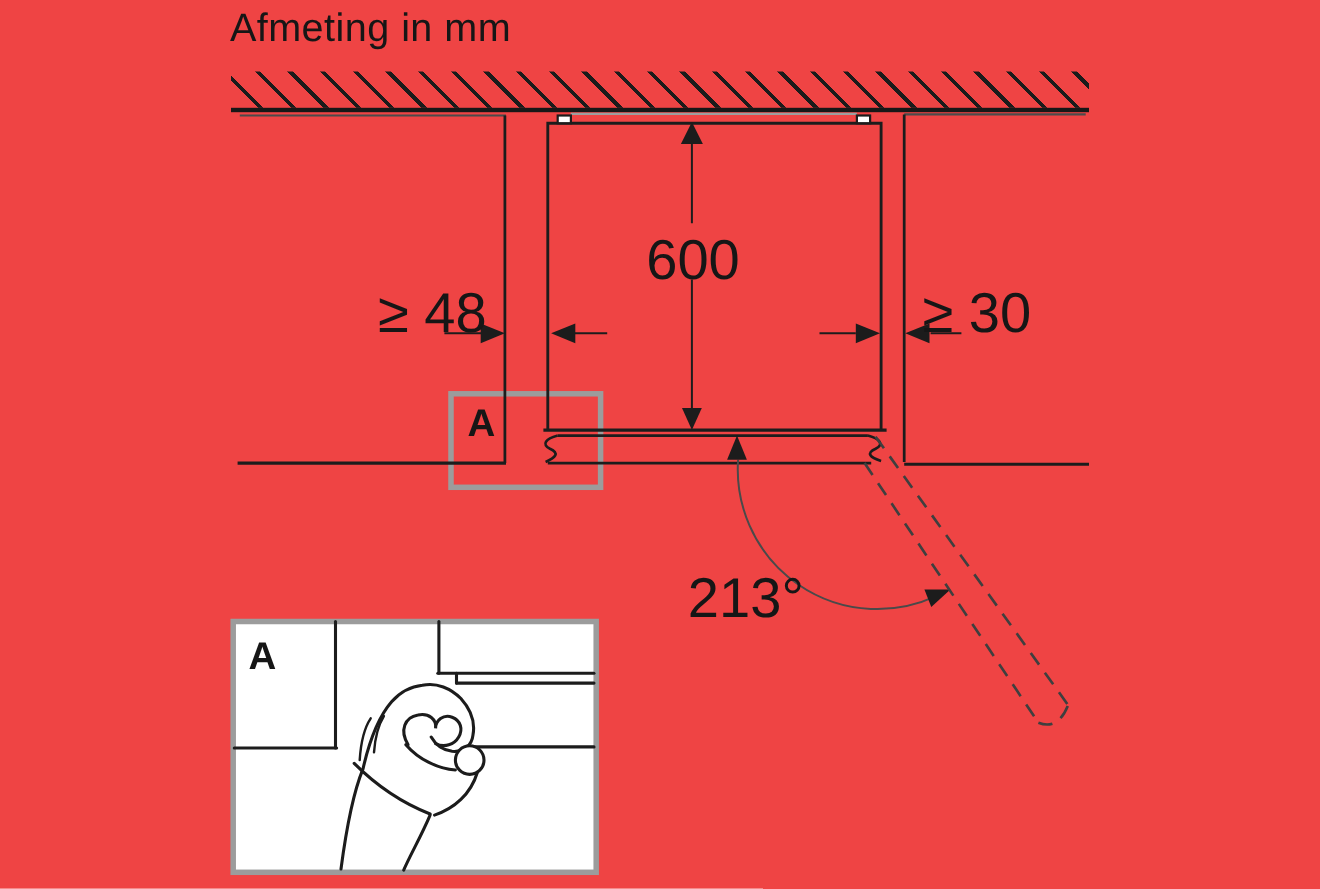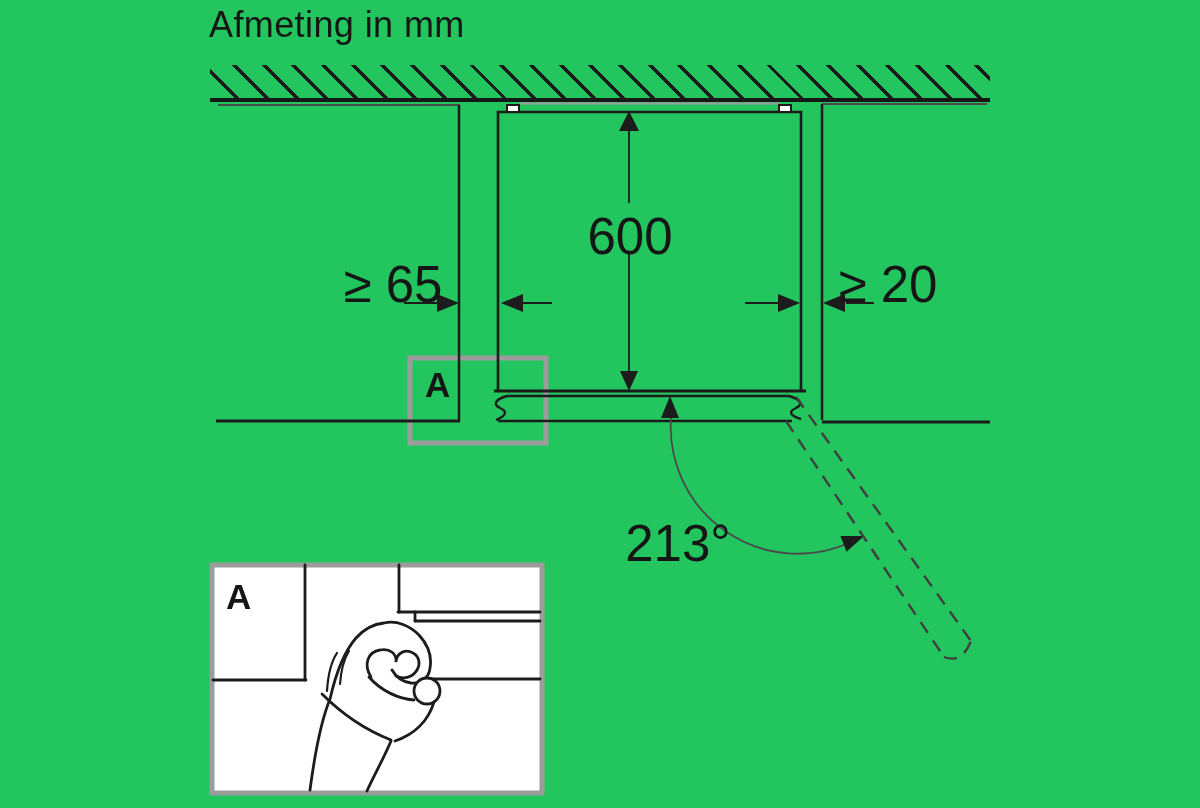--- a/index.html
+++ b/index.html
@@ -1,17 +1,17 @@
 <!DOCTYPE html>
 <html><head>
 <meta charset="utf-8">
 <style>
   html,body{margin:0;padding:0;background:#fff;}
   #canvas{
-    position:relative;width:1200px;height:808px;background:#22c55e;overflow:hidden;
+    position:relative;width:1200px;height:808px;background:#ef4444;overflow:hidden;
     font-family:"Liberation Sans","DejaVu Sans",sans-serif;color:#161616;
   }
   .lbl{position:absolute;line-height:1;white-space:nowrap;color:#161616;}
   .title{left:209px;top:7px;font-size:36px;letter-spacing:.4px;}
   .dim{font-size:51px;transform:translateX(-50%);text-align:center;}
   .d600{left:630px;top:211px;}
   .d65{left:393px;top:259px;}
   .d20{left:888px;top:259px;}
   .d125{left:678px;top:518px;}
   .marker-a{left:425px;top:367px;font-size:35px;font-weight:700;}
@@ -113,19 +113,19 @@
       <path d="M 369,677 C 381,691 399,699 414,700"></path>
       <circle cx="427" cy="691" r="13" fill="#ffffff"></circle>
       <path d="M 434,702 C 428,722 413,735 395,741"></path>
       <path d="M 322,694 C 341,713 363,729 391,740"></path>
       <path d="M 391,741 C 383,760 373,777 367,791"></path>
       <path d="M 327,691 C 328,675 331,662 337,653 M 340,684 C 341,670 344,659 349,651" stroke-width="2.2"></path>
     </g>
   </svg>
 
   <span class="lbl dim d600">600</span>
-  <span class="lbl dim d65">≥ 65</span>
-  <span class="lbl dim d20">≥ 20</span>
+  <span class="lbl dim d65">≥ 48</span>
+  <span class="lbl dim d20">≥ 30</span>
   <span class="lbl dim d125">213°</span>
   <span class="lbl marker-a">A</span>
   <span class="lbl detail-a">A</span>
 
 </div>
 
 </body></html>

